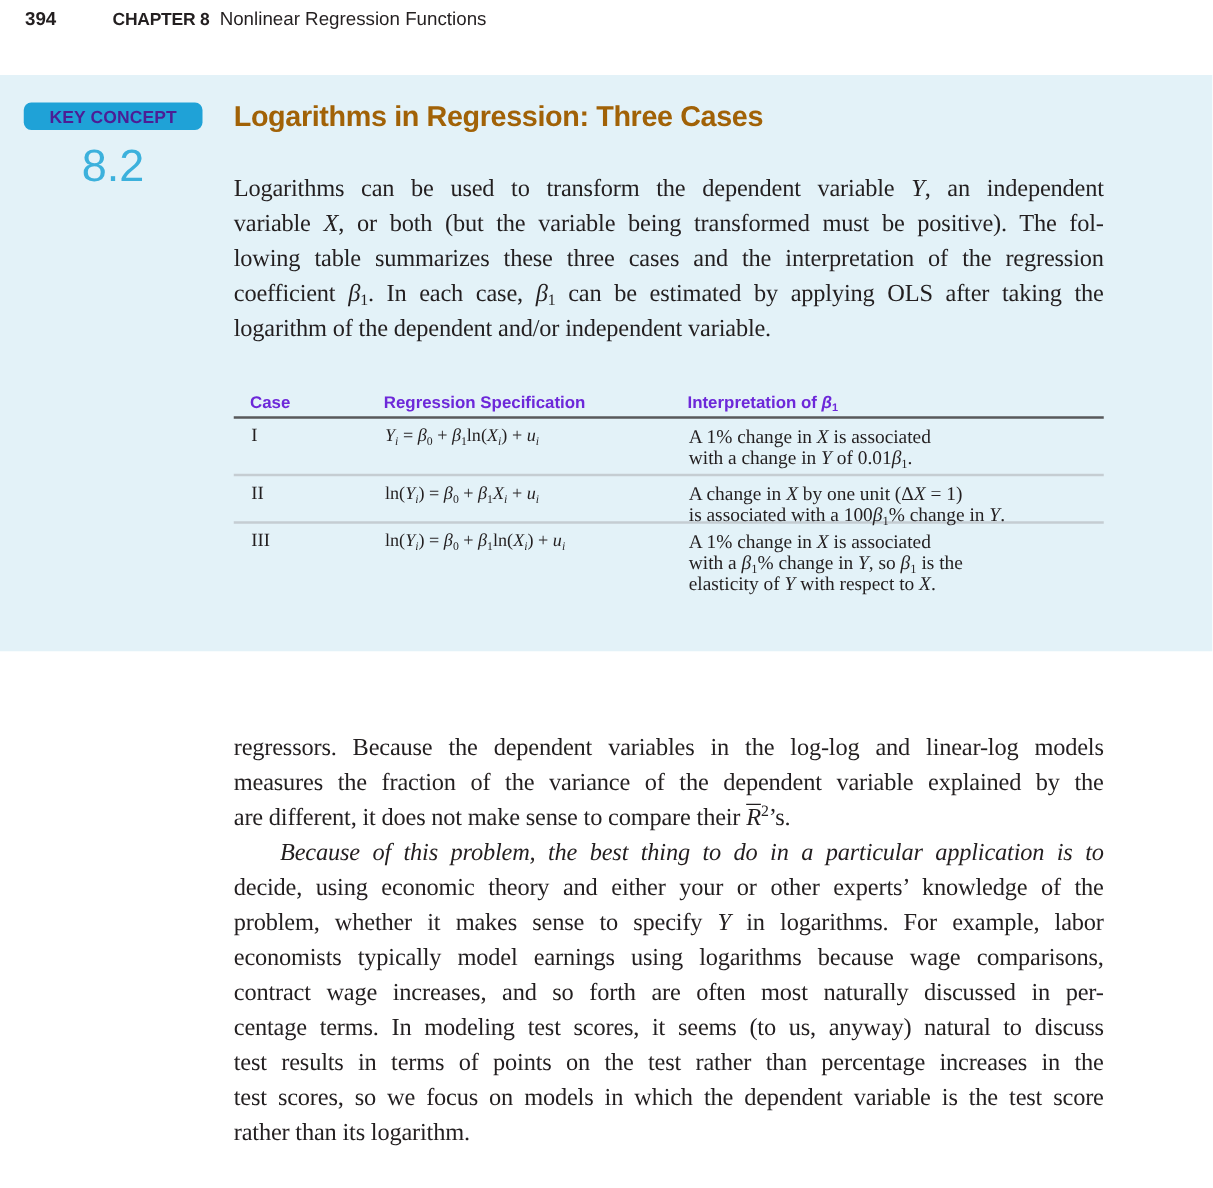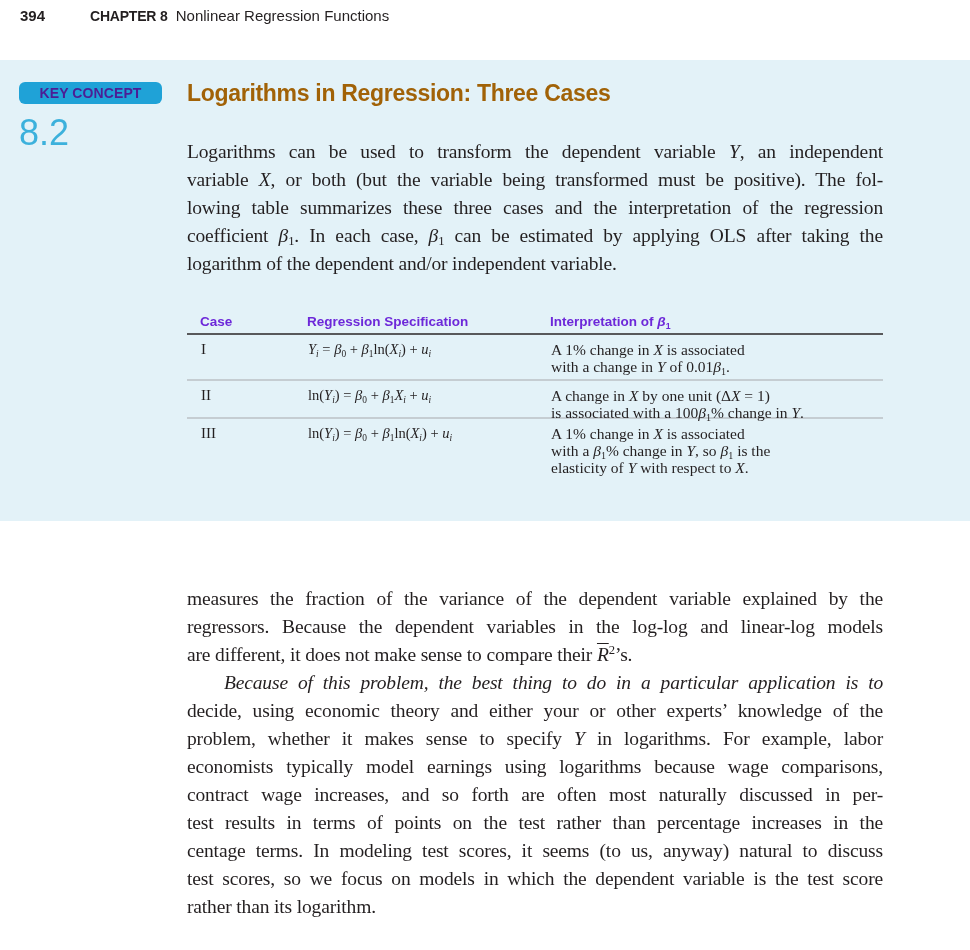--- a/index.html
+++ b/index.html
@@ -12,21 +12,21 @@
   .running-head .chapter { position: absolute; left: 70px; top: 0; white-space: nowrap; }
   .running-head .chapter b { font-weight: bold; font-size: 14px; letter-spacing: -0.2px; }
   .running-head .chapter span.title { margin-left: 4px; }
 
   .concept-box { position: absolute; left: 0; top: 60px; width: 970px; height: 461px; background: #e3f2f8; }
 
   .kc-badge { position: absolute; left: 19px; top: 82px; width: 143px; height: 22px;
     background: #1fa2d7; border-radius: 6px; color: #4c1d95;
     font-family: "Liberation Sans", "DejaVu Sans", sans-serif; font-weight: bold;
     font-size: 14px; line-height: 22px; text-align: center; letter-spacing: 0.1px; }
-  .kc-number { position: absolute; left: 19px; width: 143px; top: 111px; 
+  .kc-number { position: absolute; left: 19px; width: 143px; top: 111px; text-align: center;
     font-family: "Liberation Sans", "DejaVu Sans", sans-serif; font-size: 36px; color: #3cb1dc; line-height: 44px; }
   .kc-title { position: absolute; left: 187px; top: 80px;
     font-family: "Liberation Sans", "DejaVu Sans", sans-serif; font-weight: bold;
     font-size: 23px; color: #a16207; letter-spacing: -0.3px; white-space: nowrap; }
 
   .kc-intro { position: absolute; left: 187px; top: 138px; width: 696px;
     font-size: 19.5px; line-height: 28px; text-align: justify; letter-spacing: -0.15px; }
   .kc-intro .ln { display: block; text-align: justify; text-align-last: justify; white-space: nowrap; }
   .kc-intro .ln.last { text-align-last: left; }
 
@@ -108,25 +108,25 @@
     <span class="c2">ln(<i class="v">Y<sub>i</sub></i>) = <i class="v">β</i><sub>0</sub> + <i class="v">β</i><sub>1</sub>ln(<i class="v">X<sub>i</sub></i>) + <i class="v">u<sub>i</sub></i></span>
     <span class="c3">
       <span class="ln">A 1% change in <i class="v">X</i> is associated</span>
       <span class="ln">with a <i class="v">β</i><sub>1</sub>% change in <i class="v">Y</i>, so <i class="v">β</i><sub>1</sub> is the</span>
       <span class="ln">elasticity of <i class="v">Y</i> with respect to <i class="v">X</i>.</span>
     </span>
   </div>
 </div>
 
 <div class="body-text">
+  <span class="ln">regressors. Because the dependent variables in the log-log and linear-log models</span>
   <span class="ln">measures the fraction of the variance of the dependent variable explained by the</span>
-  <span class="ln">regressors. Because the dependent variables in the log-log and linear-log models</span>
   <span class="ln last">are different, it does not make sense to compare their <span class="rbar">R</span><sup>2</sup>’s.</span>
   <span class="ln indent">Because of this problem, the best thing to do in a particular application is to</span>
   <span class="ln">decide, using economic theory and either your or other experts’ knowledge of the</span>
   <span class="ln">problem, whether it makes sense to specify <i class="v">Y</i> in logarithms. For example, labor</span>
   <span class="ln">economists typically model earnings using logarithms because wage comparisons,</span>
   <span class="ln">contract wage increases, and so forth are often most naturally discussed in per-</span>
+  <span class="ln">centage terms. In modeling test scores, it seems (to us, anyway) natural to discuss</span>
   <span class="ln">test results in terms of points on the test rather than percentage increases in the</span>
-  <span class="ln">centage terms. In modeling test scores, it seems (to us, anyway) natural to discuss</span>
   <span class="ln">test scores, so we focus on models in which the dependent variable is the test score</span>
   <span class="ln last">rather than its logarithm.</span>
 </div>
 
 </body></html>

